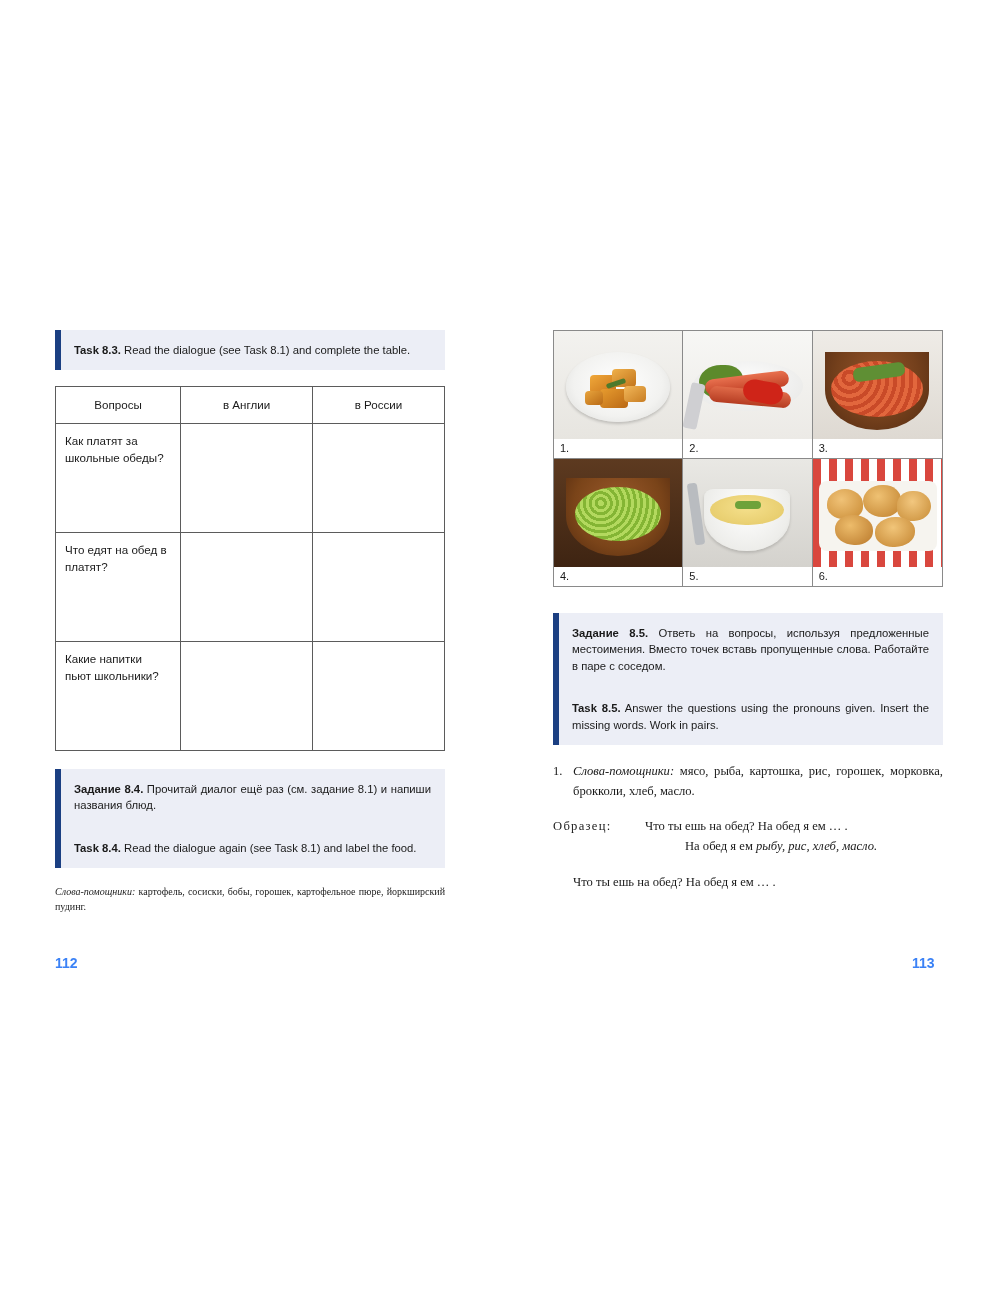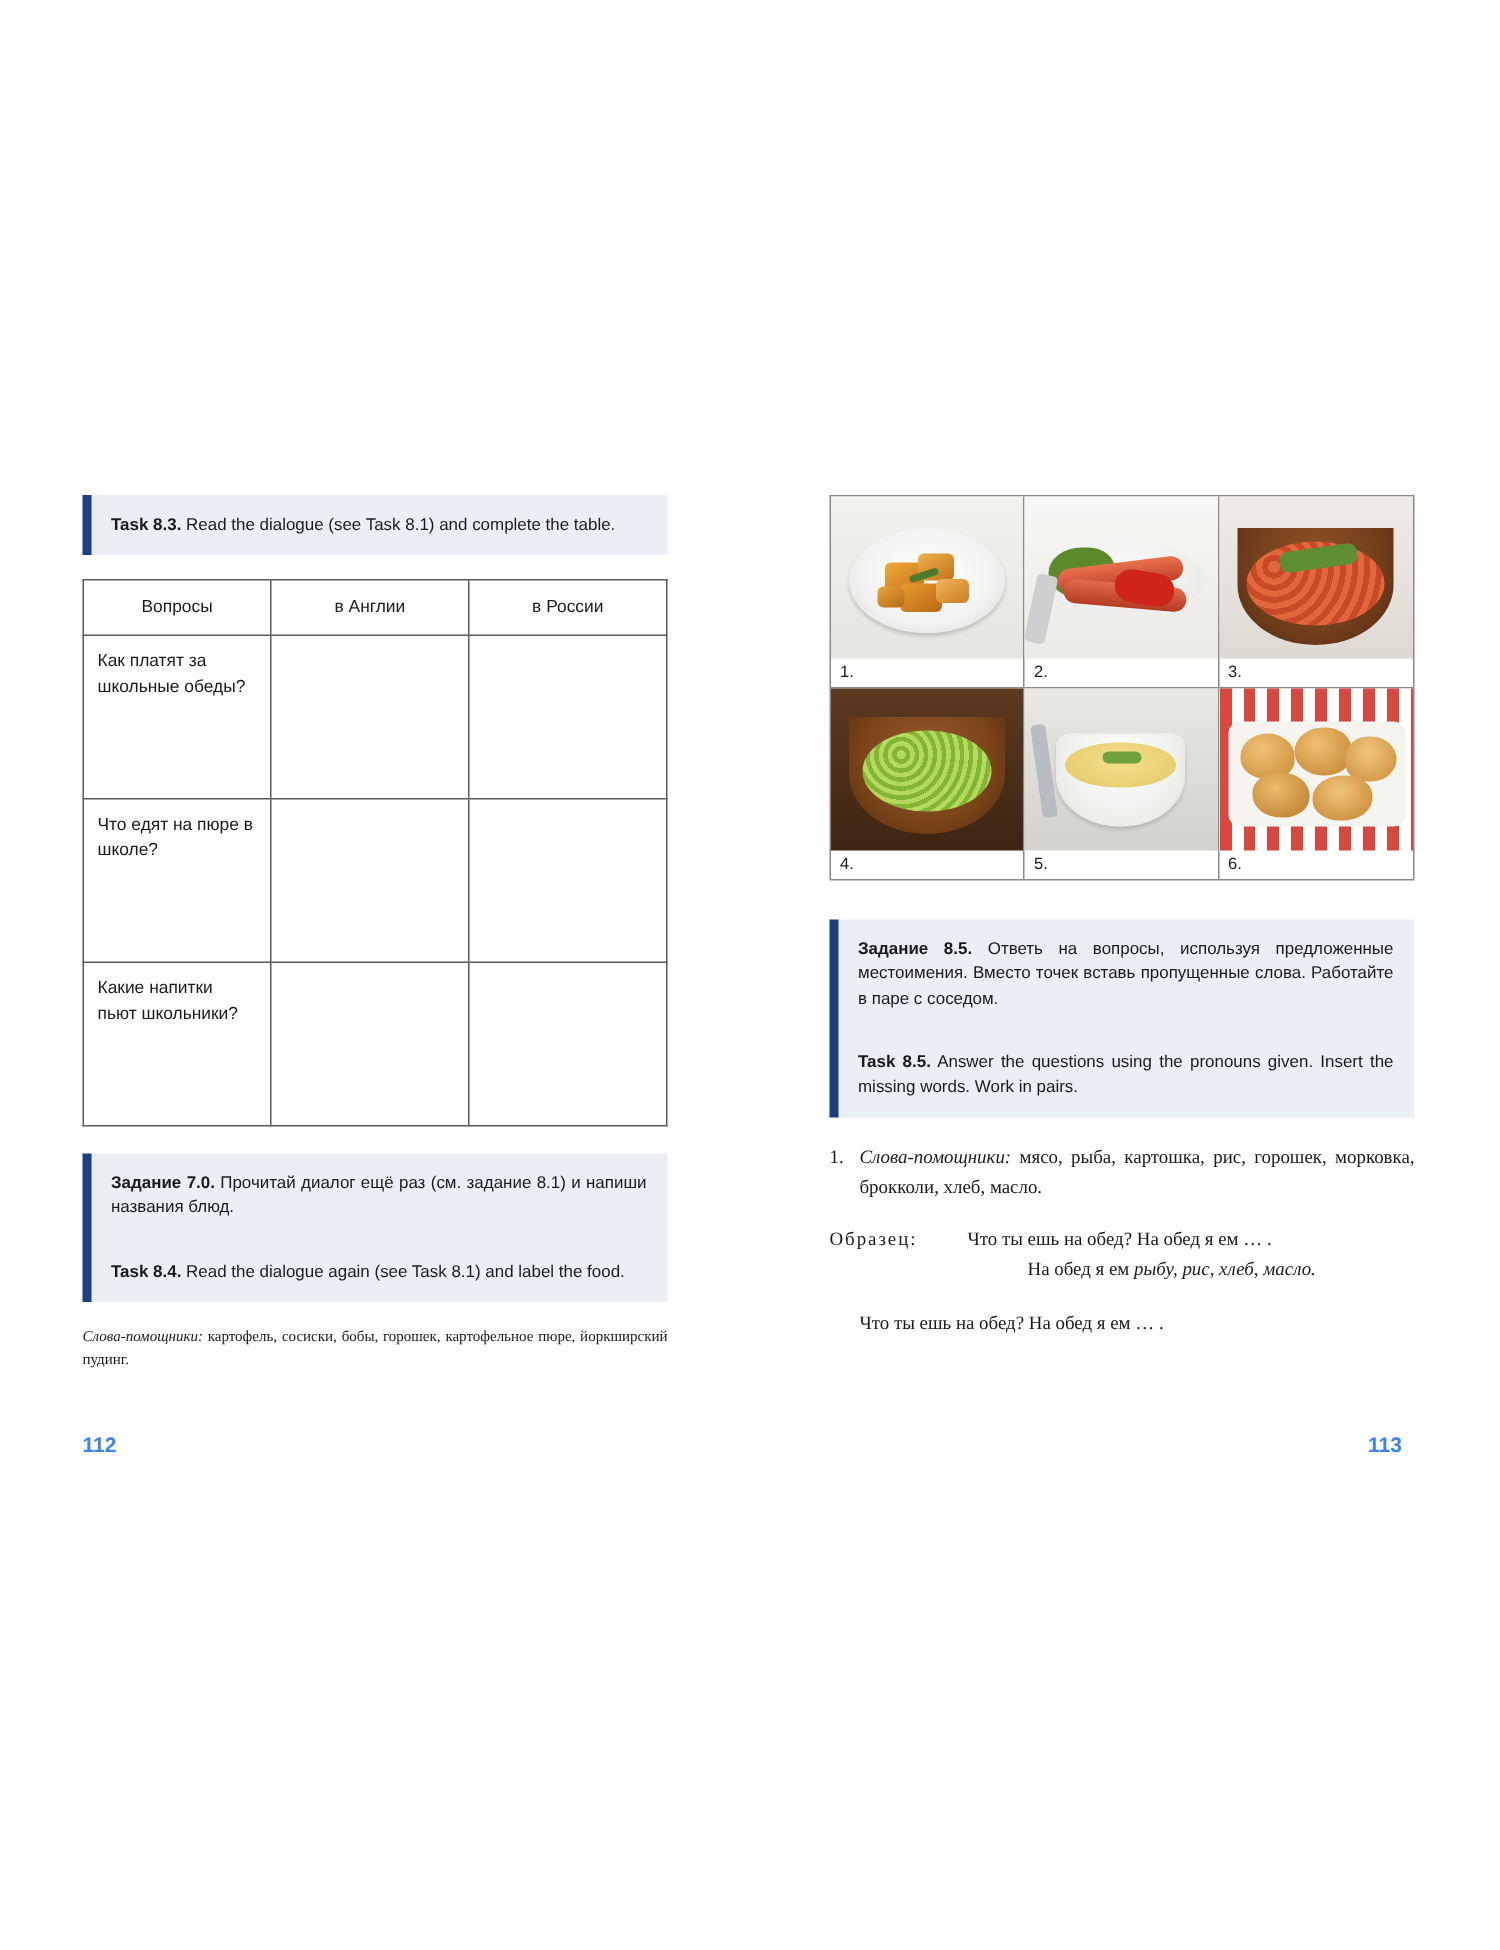--- a/index.html
+++ b/index.html
@@ -201,34 +201,34 @@
           <th style="width:34%">в России</th>
         </tr>
       </thead>
       <tbody>
         <tr>
           <td class="qcell">Как платят за школьные обеды?</td>
           <td class="qcell blank"></td>
           <td class="qcell blank"></td>
         </tr>
         <tr>
-          <td class="qcell">Что едят на пюре в школе?</td>
+          <td class="qcell">Что едят на обед в платят?</td>
           <td class="qcell blank"></td>
           <td class="qcell blank"></td>
         </tr>
         <tr>
           <td class="qcell">Какие напитки пьют школьники?</td>
           <td class="qcell blank"></td>
           <td class="qcell blank"></td>
         </tr>
       </tbody>
     </table>
 
     <div class="task-box" style="margin-top:18px">
-      <p><b>Задание 7.0.</b><span> Прочитай диалог ещё раз (см. задание 8.1) и напиши названия блюд.</span></p>
+      <p><b>Задание 8.4.</b><span> Прочитай диалог ещё раз (см. задание 8.1) и напиши названия блюд.</span></p>
       <p><b>Task 8.4.</b><span> Read the dialogue again (see Task 8.1) and label the food.</span></p>
     </div>
 
     <p class="helper-line"><i>Слова-помощники:</i><span> картофель, сосиски, бобы, горошек, картофельное пюре, йоркширский пудинг.</span></p>
   </div>
 
   <div class="page-num page-num-left">112</div>
 
   <div class="page page-right">
 

